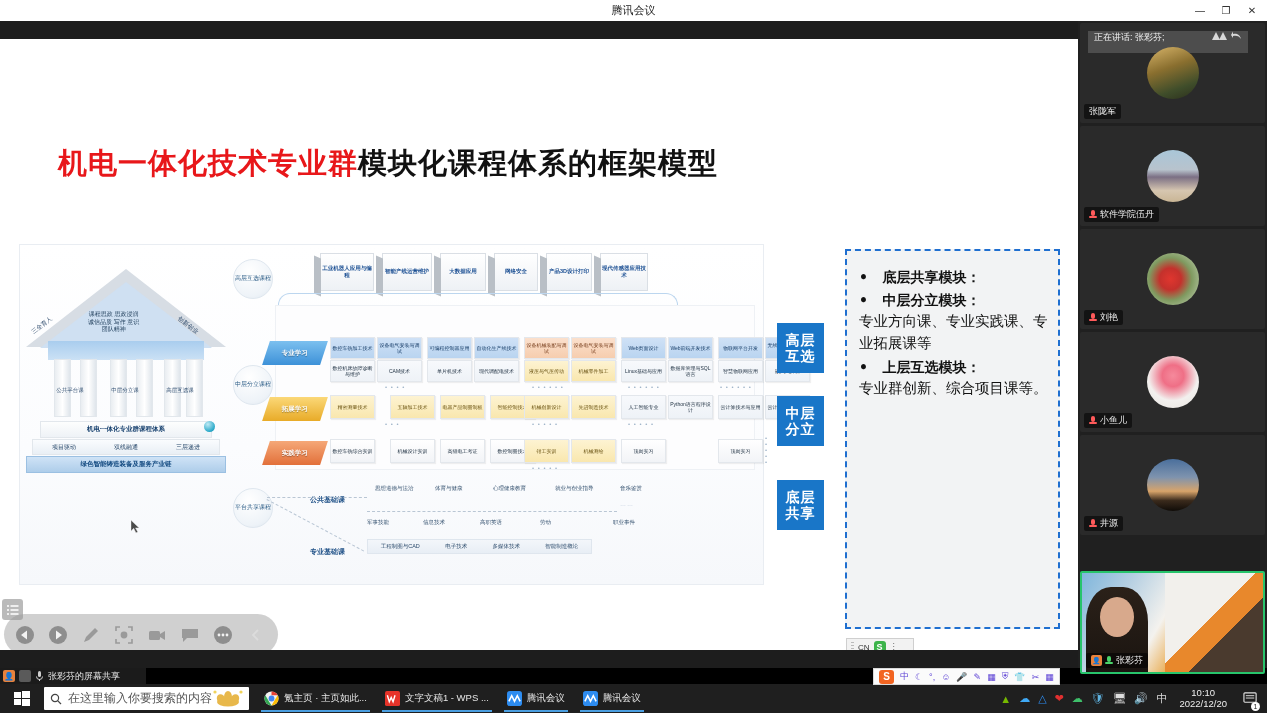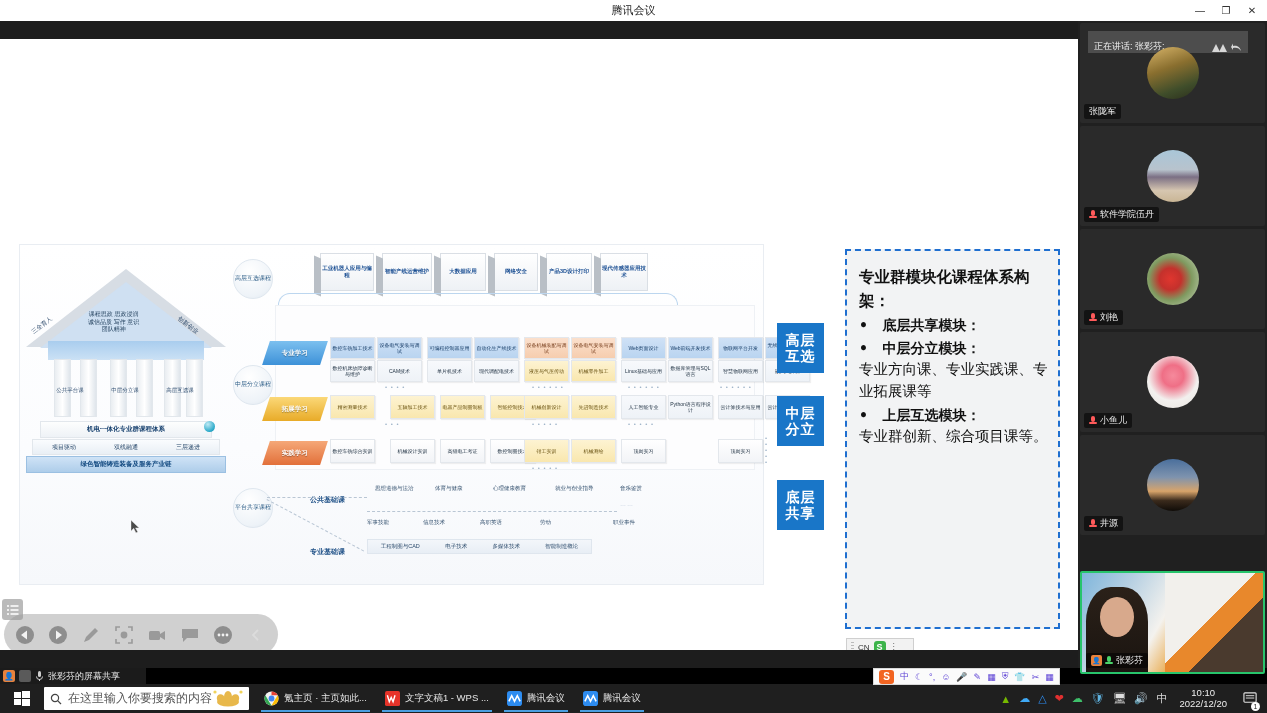--- a/index.html
+++ b/index.html
@@ -93,21 +93,21 @@
   
   .ptool{position:absolute;left:4px;top:575px;width:274px;height:41px;background:rgba(150,150,150,.45);border-radius:21px;display:flex;align-items:center;padding:0 10px;gap:11px;}
   .ptool .pbtn{width:22px;height:22px;display:flex;align-items:center;justify-content:center;color:#f2f2f2;}
   .ptool-menu{position:absolute;left:2px;top:560px;width:21px;height:21px;background:rgba(130,130,130,.55);border-radius:3px;display:flex;align-items:center;justify-content:center;}
   .cursor-arrow{position:absolute;left:131px;top:481px;width:9px;height:14px;}
 
   
   .vcol{position:absolute;left:1078px;top:0;width:189px;height:647px;background:#202020;padding:2px 2px 0 2px;}
   .vtile{position:relative;width:185px;height:100px;background:#2a2a2a;margin-bottom:3px;border-radius:2px;overflow:hidden;}
   .vtile.active{border:2px solid #27c46b;margin-top:36px;}
-  .speaking-bar{position:absolute;left:8px;top:8px;width:160px;height:22px;background:rgba(120,120,120,.45);display:flex;align-items:flex-end;padding:0 6px;}
+  .speaking-bar{position:absolute;left:8px;top:8px;width:160px;height:22px;background:rgba(120,120,120,.45);display:flex;align-items:flex-start;padding:0 6px;}
   .speaking-bar .sp-txt{font-size:9px;color:#f0f0f0;}
   .sp-icons{margin-left:auto;display:flex;gap:3px;align-items:center;color:#d8d8d8;font-size:10px;}
   .avatar{position:absolute;left:50%;top:50%;transform:translate(-50%,-50%);width:52px;height:52px;border-radius:50%;overflow:hidden;}
   .nametag{position:absolute;left:4px;bottom:4px;height:15px;background:rgba(0,0,0,.55);border-radius:2px;display:flex;align-items:center;gap:3px;padding:0 5px;}
   .nametag .nm{font-size:9px;color:#eee;white-space:nowrap;}
   .mic{width:8px;height:10px;position:relative;}
   .mic i{position:absolute;left:2px;top:0;width:4px;height:6px;background:#4ad36a;border-radius:2px;}
   .mic b{position:absolute;left:0px;top:6px;width:8px;height:2px;background:#4ad36a;border-radius:1px;}
   .mic-red i{background:#ff5a5a;} .mic-red b{background:#ff5a5a;}
   .host-badge{width:11px;height:11px;background:#e8823c;border-radius:2px;display:flex;align-items:center;justify-content:center;font-size:7px;color:#fff;}
@@ -148,20 +148,23 @@
     <div class="win-btn">❐</div>
     <div class="win-btn">✕</div>
   </div>
 </div>
 
 <div class="app">
 
   <div class="stage">
     <div class="slide">
 
+      <div class="slide-title">
+        <span class="red">机电一体化技术专业群</span><span class="blk">模块化课程体系的框架模型</span>
+      </div>
 
       <div class="diagram">
         <div class="dg-inner">
 
           <div class="temple">
             <div class="roof">
               <div class="roof-tri"></div>
               <div class="roof-tri2"></div>
               <div class="roof-band"></div>
               <div class="roof-lbl roof-l">三全育人</div>
@@ -318,21 +321,20 @@
       <div class="bluebox" style="left:777px;top:357px;">
         <div>中层</div>
           <div>分立</div>
       </div>
       <div class="bluebox" style="left:777px;top:441px;">
         <div>底层</div>
           <div>共享</div>
       </div>
 
       <div class="rpanel">
-        <div class="rp-h">专业群模块化课程体系构架：</div>
         <div class="rp-b">•&nbsp;&nbsp; <span>底层共享模块：</span></div>
         <div class="rp-b">•&nbsp;&nbsp; <span>中层分立模块：</span></div>
         <div class="rp-t">专业方向课、专业实践课、专业拓展课等</div>
         <div class="rp-b">•&nbsp;&nbsp; <span>上层互选模块：</span></div>
         <div class="rp-t">专业群创新、综合项目课等。</div>
       </div>
 
       <div class="ime-float">
         <div class="ime-grip"></div>
         <div class="ime-cn">CN</div>

